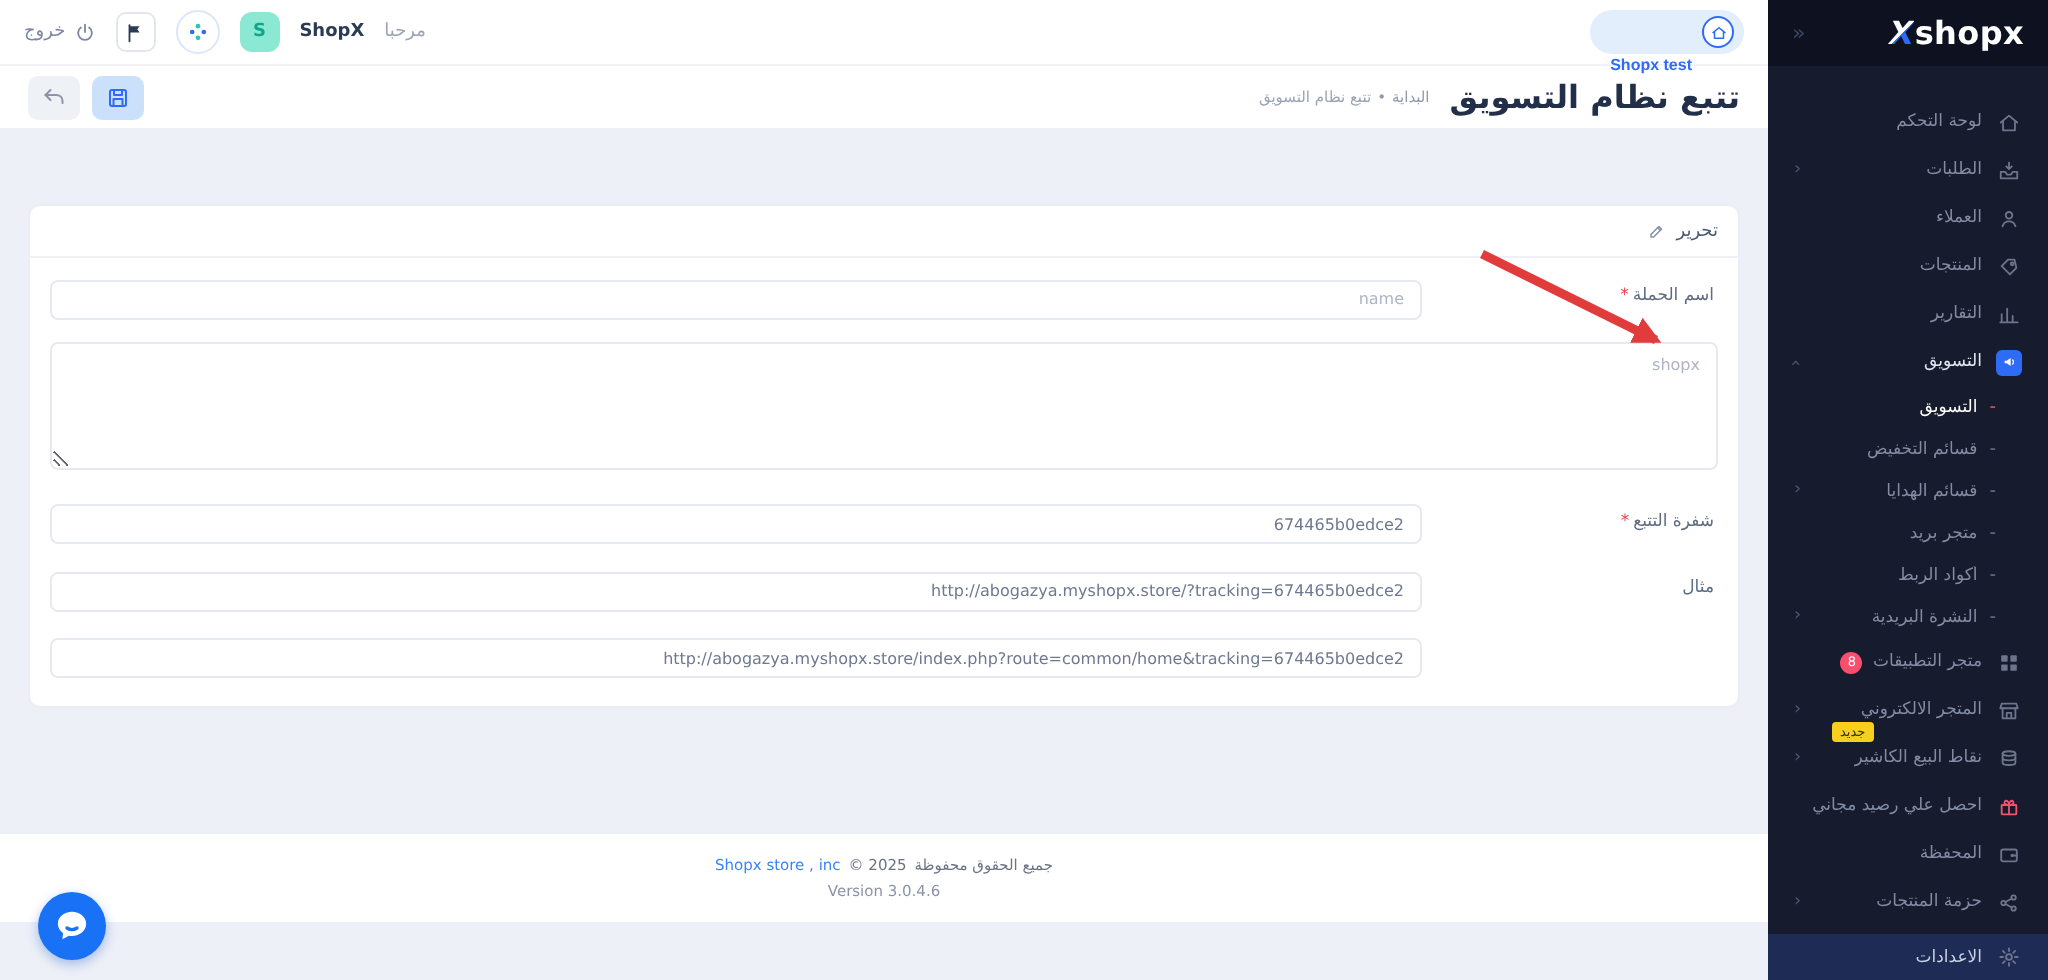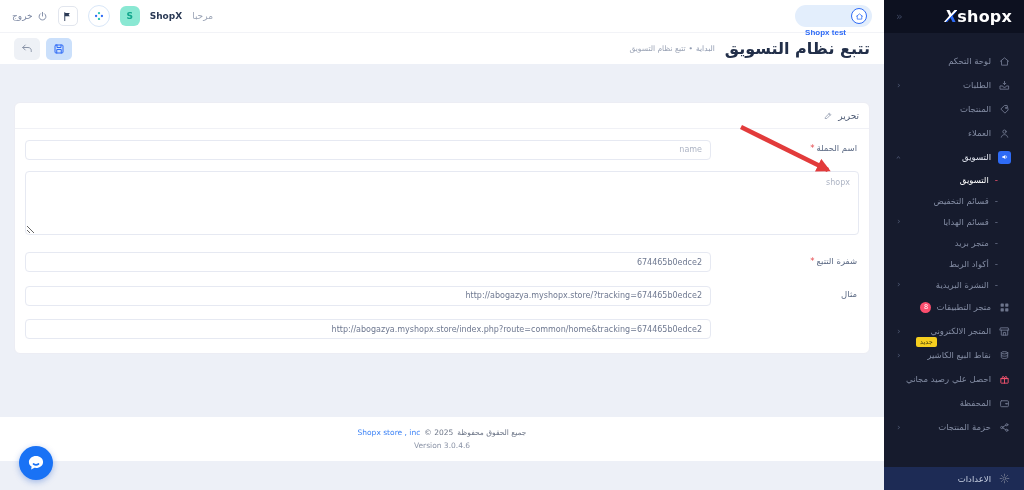--- a/index.html
+++ b/index.html
@@ -298,34 +298,42 @@
               <path d="M3 13h5l2 3h4l2-3h5v7H3z"></path>
               <path d="M12 3v7M9 7l3 3 3-3"></path>
             </svg>
           </span>
           <span class="s-label">الطلبات</span>
           <span class="side-chevron">‹</span>
         </div>
         <div class="side-item">
           <span class="s-icon">
             <svg viewBox="0 0 24 24" fill="none" stroke="currentColor" stroke-width="2" stroke-linecap="round" stroke-linejoin="round">
+              <circle cx="12" cy="8" r="3.6"></circle>
+              <path d="M5 20c1-4 4-5.5 7-5.5s6 1.5 7 5.5"></path>
+            </svg>
+          </span>
+          <span class="s-label">العملاء</span>
+        </div>
+        <div class="side-item">
+          <span class="s-icon">
+            <svg viewBox="0 0 24 24" fill="none" stroke="currentColor" stroke-width="2" stroke-linecap="round" stroke-linejoin="round">
               <path d="M11 4 4 11l9 9 7-7-2-9z"></path>
               <circle cx="15.5" cy="8.5" r="1.6"></circle>
             </svg>
           </span>
           <span class="s-label">المنتجات</span>
         </div>
         <div class="side-item">
           <span class="s-icon">
             <svg viewBox="0 0 24 24" fill="none" stroke="currentColor" stroke-width="2" stroke-linecap="round" stroke-linejoin="round">
-              <circle cx="12" cy="8" r="3.6"></circle>
-              <path d="M5 20c1-4 4-5.5 7-5.5s6 1.5 7 5.5"></path>
-            </svg>
-          </span>
-          <span class="s-label">العملاء</span>
+              <path d="M4 20v-9M10 20V5M16 20v-7M2.5 20h19"></path>
+            </svg>
+          </span>
+          <span class="s-label">التقارير</span>
         </div>
         <div class="side-item parent-active">
           <span class="s-icon boxed">
             <svg viewBox="0 0 24 24" fill="none" stroke="currentColor" stroke-width="2" stroke-linecap="round" stroke-linejoin="round">
               <path d="M4 10v4h3l6 4V6L7 10z" fill="currentColor" stroke="none"></path>
               <path d="M16 9c1.5 1.5 1.5 4.5 0 6"></path>
             </svg>
           </span>
           <span class="s-label">التسويق</span>
           <span class="side-chevron down">‹</span>

